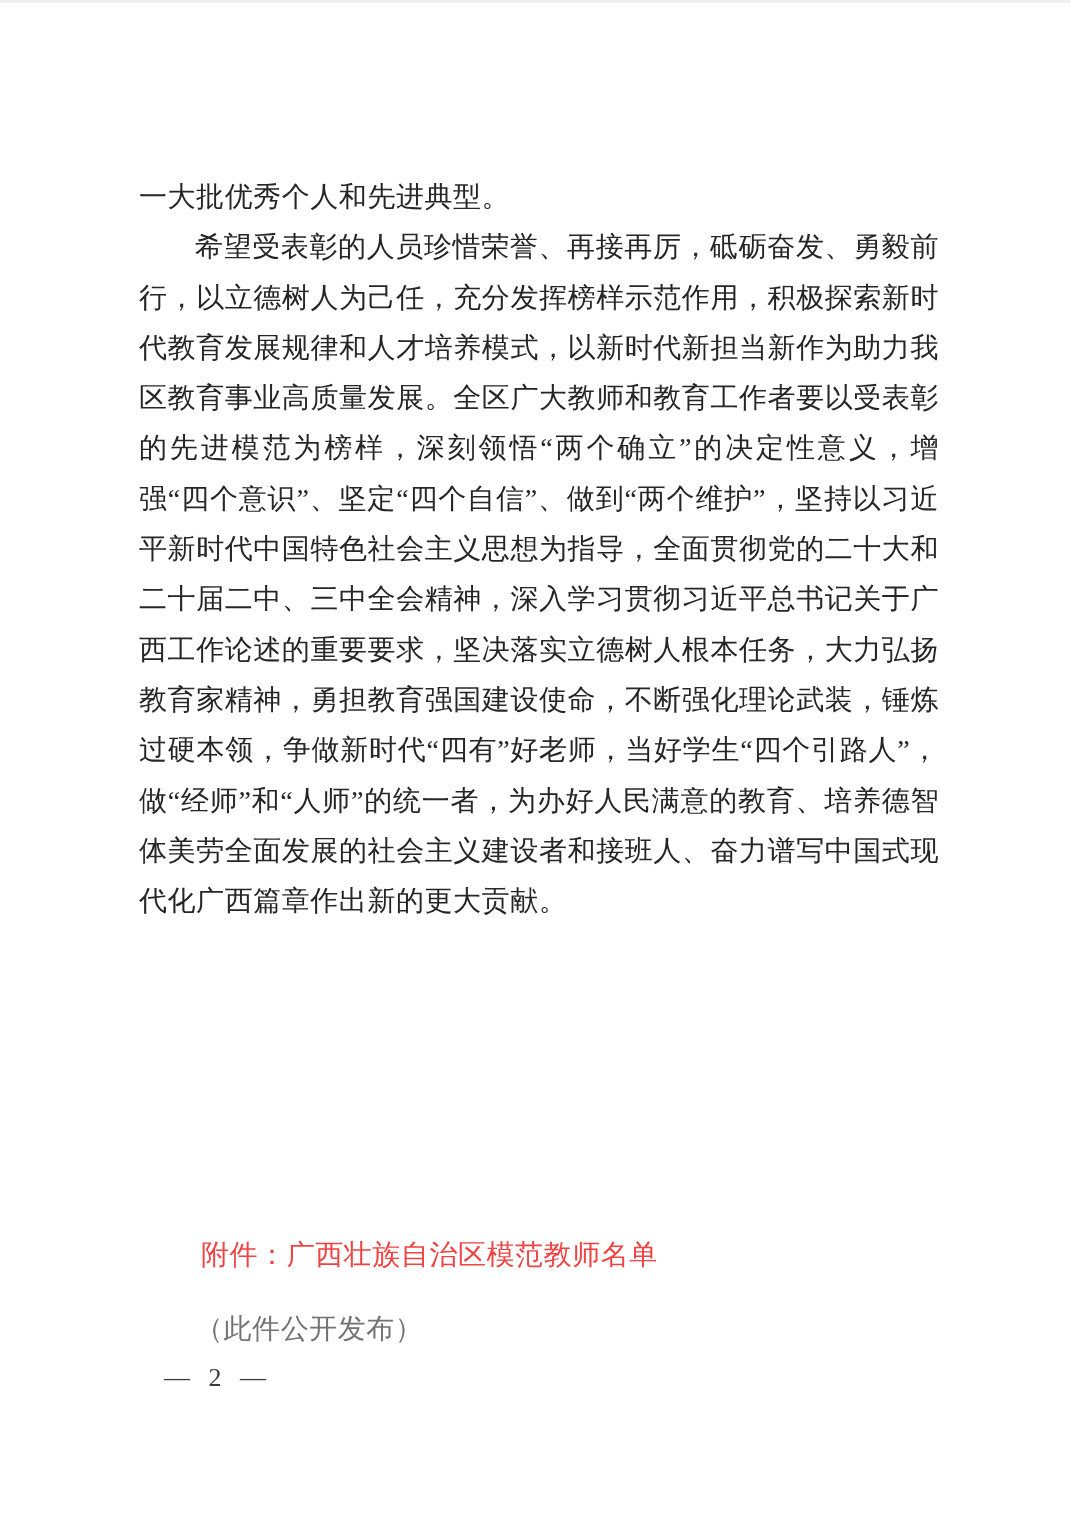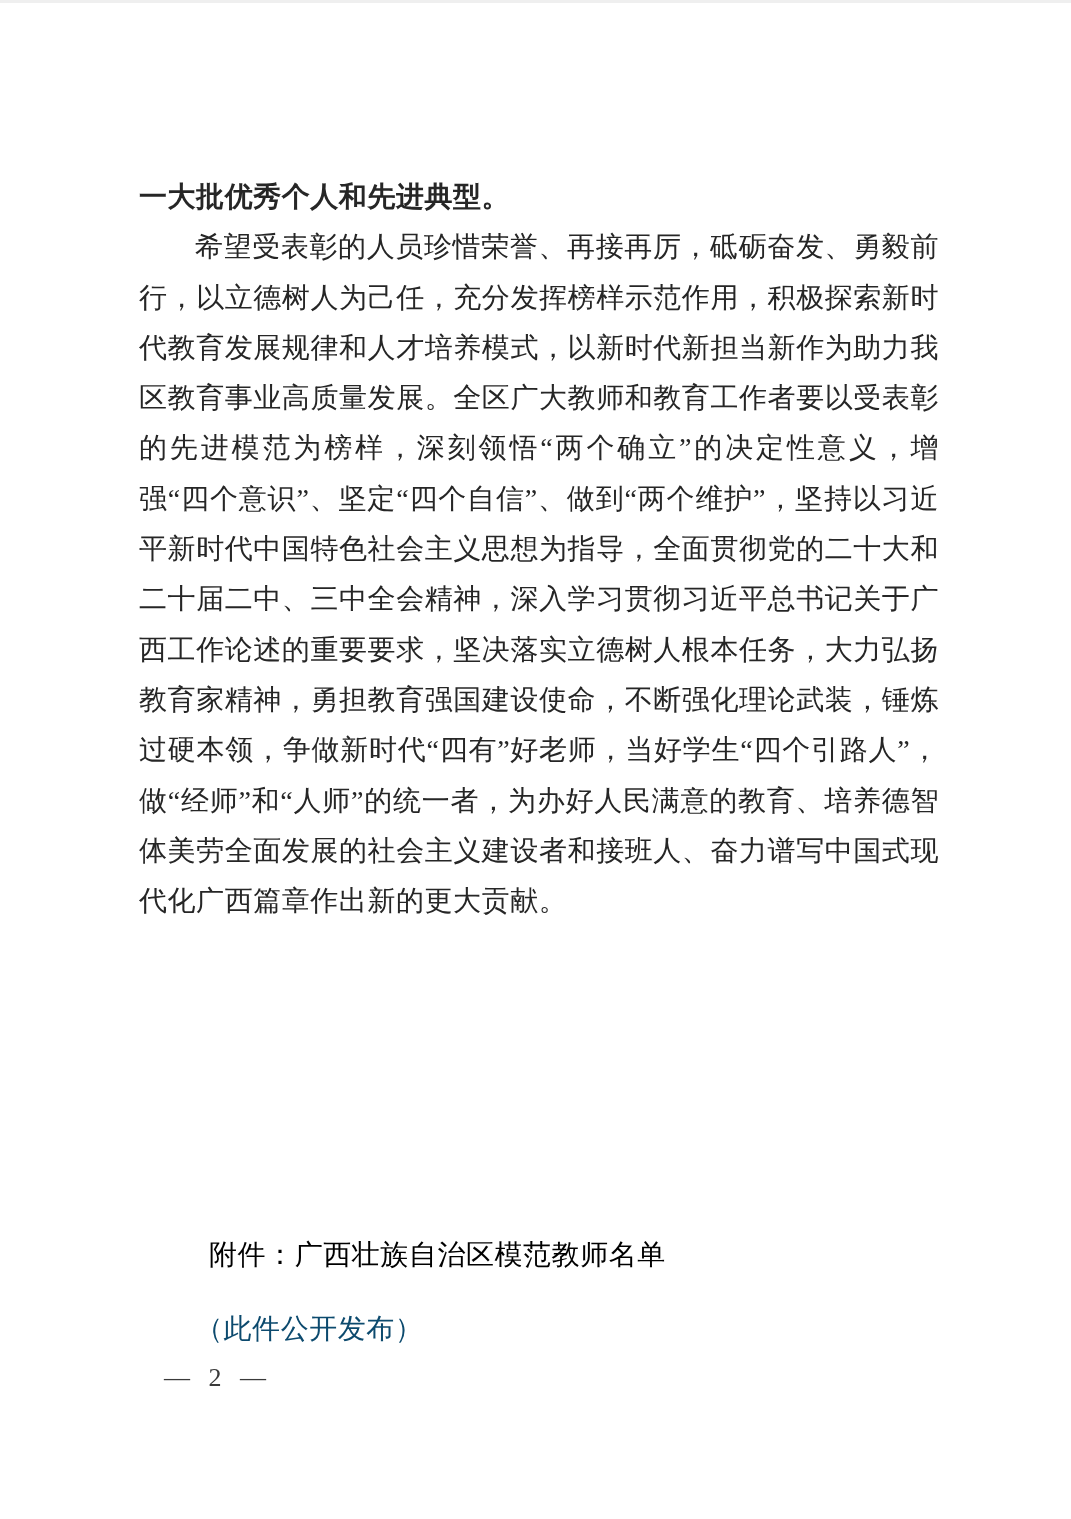--- a/index.html
+++ b/index.html
@@ -37,41 +37,40 @@
     letter-spacing: 0.55px;
     text-align: justify;
   }
   .para {
     margin: 0;
     padding: 0;
     text-indent: 2em;
   }
   .para.continuation {
     text-indent: 0;
-    font-weight: bold;
   }
   .attachment-line {
     position: absolute;
-    left: 153px;
+    left: 145px;
     top: 1230px;
     width: 800px;
     margin: 0;
-    color: #000000;
+    color: #ef4444;
     font-size: 28px;
     line-height: 50.3px;
     letter-spacing: 0.55px;
     text-indent: 2em;
   }
   .publish-note {
     position: absolute;
     left: 139px;
     top: 1304px;
     width: 800px;
     margin: 0;
-    color: #0c4a6e;
+    color: #737373;
     font-size: 28px;
     line-height: 50.3px;
     letter-spacing: 0.55px;
     text-indent: 2em;
   }
   .page-number {
     position: absolute;
     left: 164px;
     top: 1360px;
     margin: 0;

